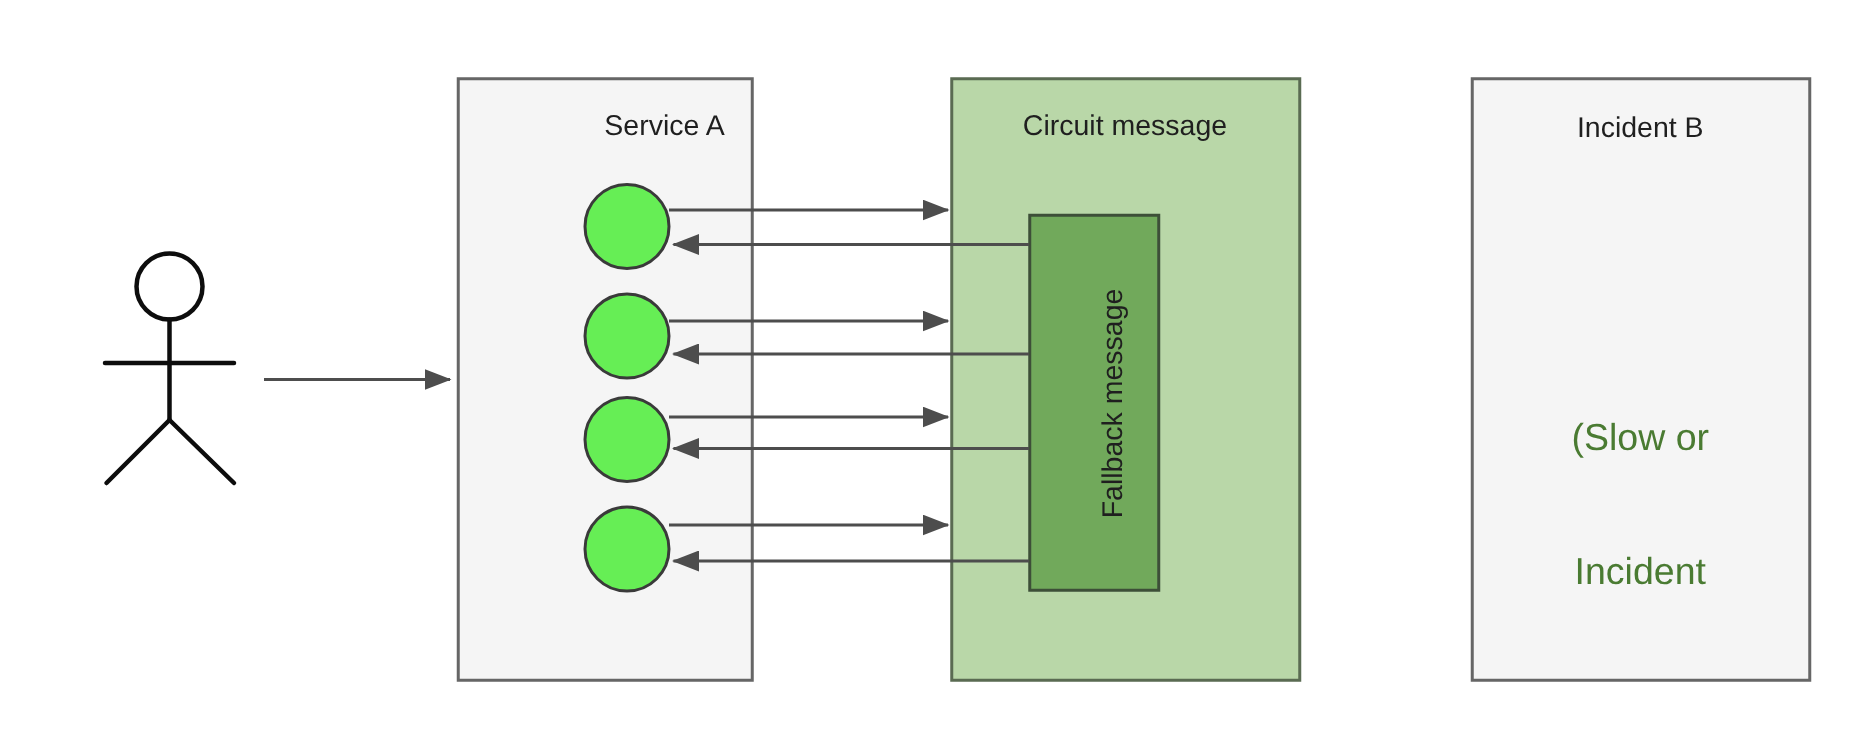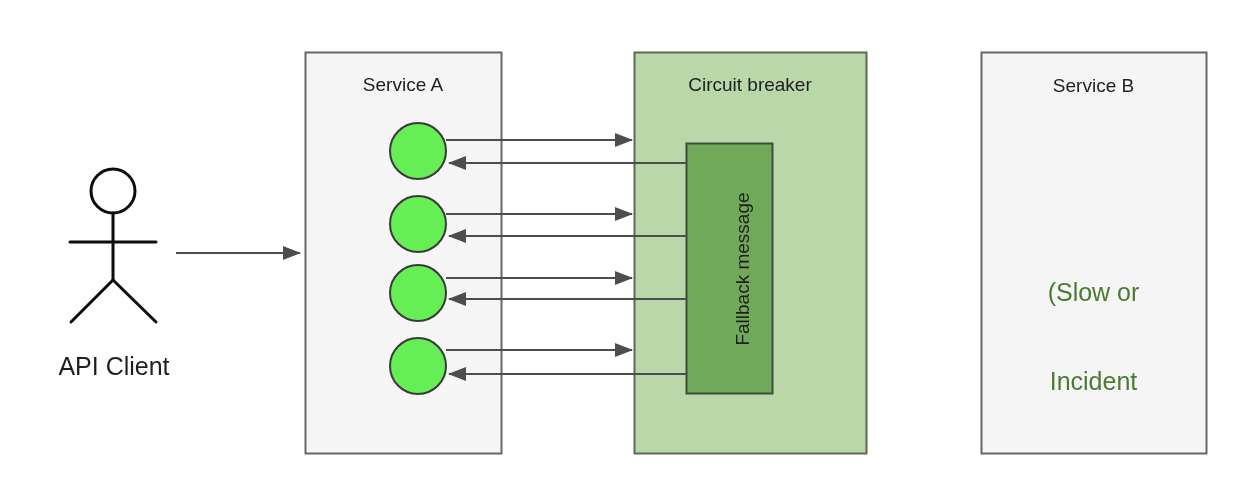--- a/index.html
+++ b/index.html
@@ -95,28 +95,27 @@
     </g>
 
     <g>
       <line x1="686" y1="163" x2="449" y2="163" stroke="#4d4d4d" stroke-width="2" marker-end="url(#arrowhead)"></line>
       <line x1="686" y1="236" x2="449" y2="236" stroke="#4d4d4d" stroke-width="2" marker-end="url(#arrowhead)"></line>
       <line x1="686" y1="299" x2="449" y2="299" stroke="#4d4d4d" stroke-width="2" marker-end="url(#arrowhead)"></line>
       <line x1="686" y1="374" x2="449" y2="374" stroke="#4d4d4d" stroke-width="2" marker-end="url(#arrowhead)"></line>
     </g>
   </svg>
 
-  <div class="box-label" style="left:305px; top:74px; width:196px;">Service A</div>
+  <div class="box-label" style="left:305px; top:74px; width:196px;padding-left:40px;">Service A</div>
 
-  <div class="box-label" style="left:634px; top:74px; width:232px;">Circuit breaker</div>
+  <div class="box-label" style="left:634px; top:74px; width:232px;">Circuit message</div>
 
-  <div class="box-label" style="left:981px; top:75px; width:225px;">Service B</div>
+  <div class="box-label" style="left:981px; top:75px; width:225px;">Incident B</div>
 
   <div class="fallback-label" style="left:617px; top:259px; width:250px; height:20px; transform:rotate(-90deg);">Fallback message</div>
 
-  <div class="actor-label" style="left:14px; top:352px; width:200px;">API Client</div>
 
   <div class="incident-label" style="left:981px; top:219px; width:225px;">
     <div>(Slow or</div>
     <div>Incident</div>
   </div>
 
 </div>
 
 </body></html>

